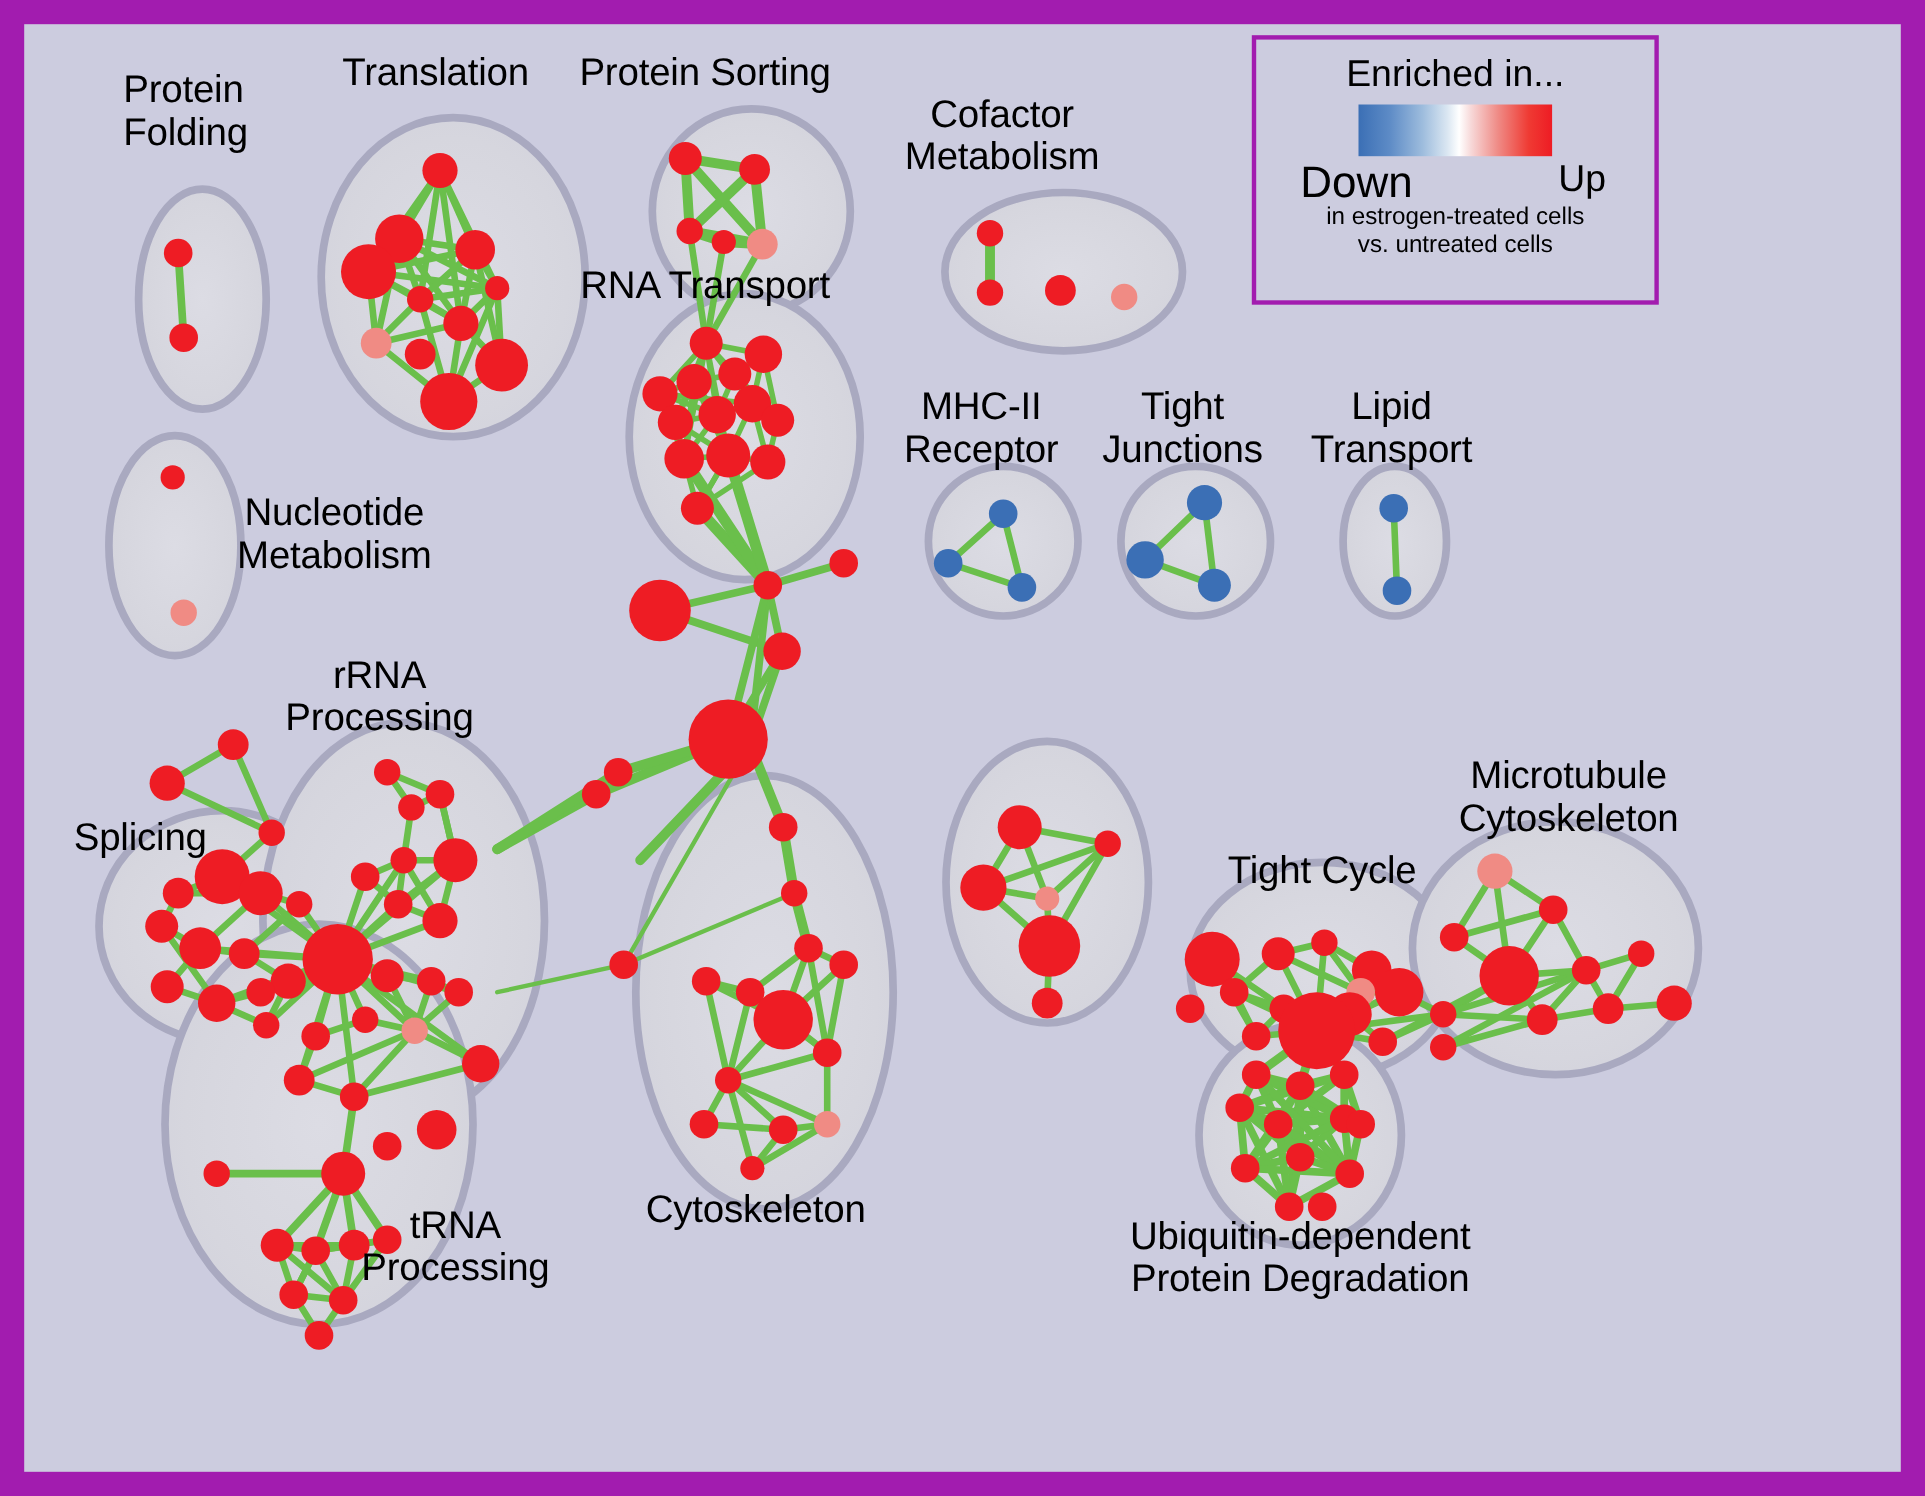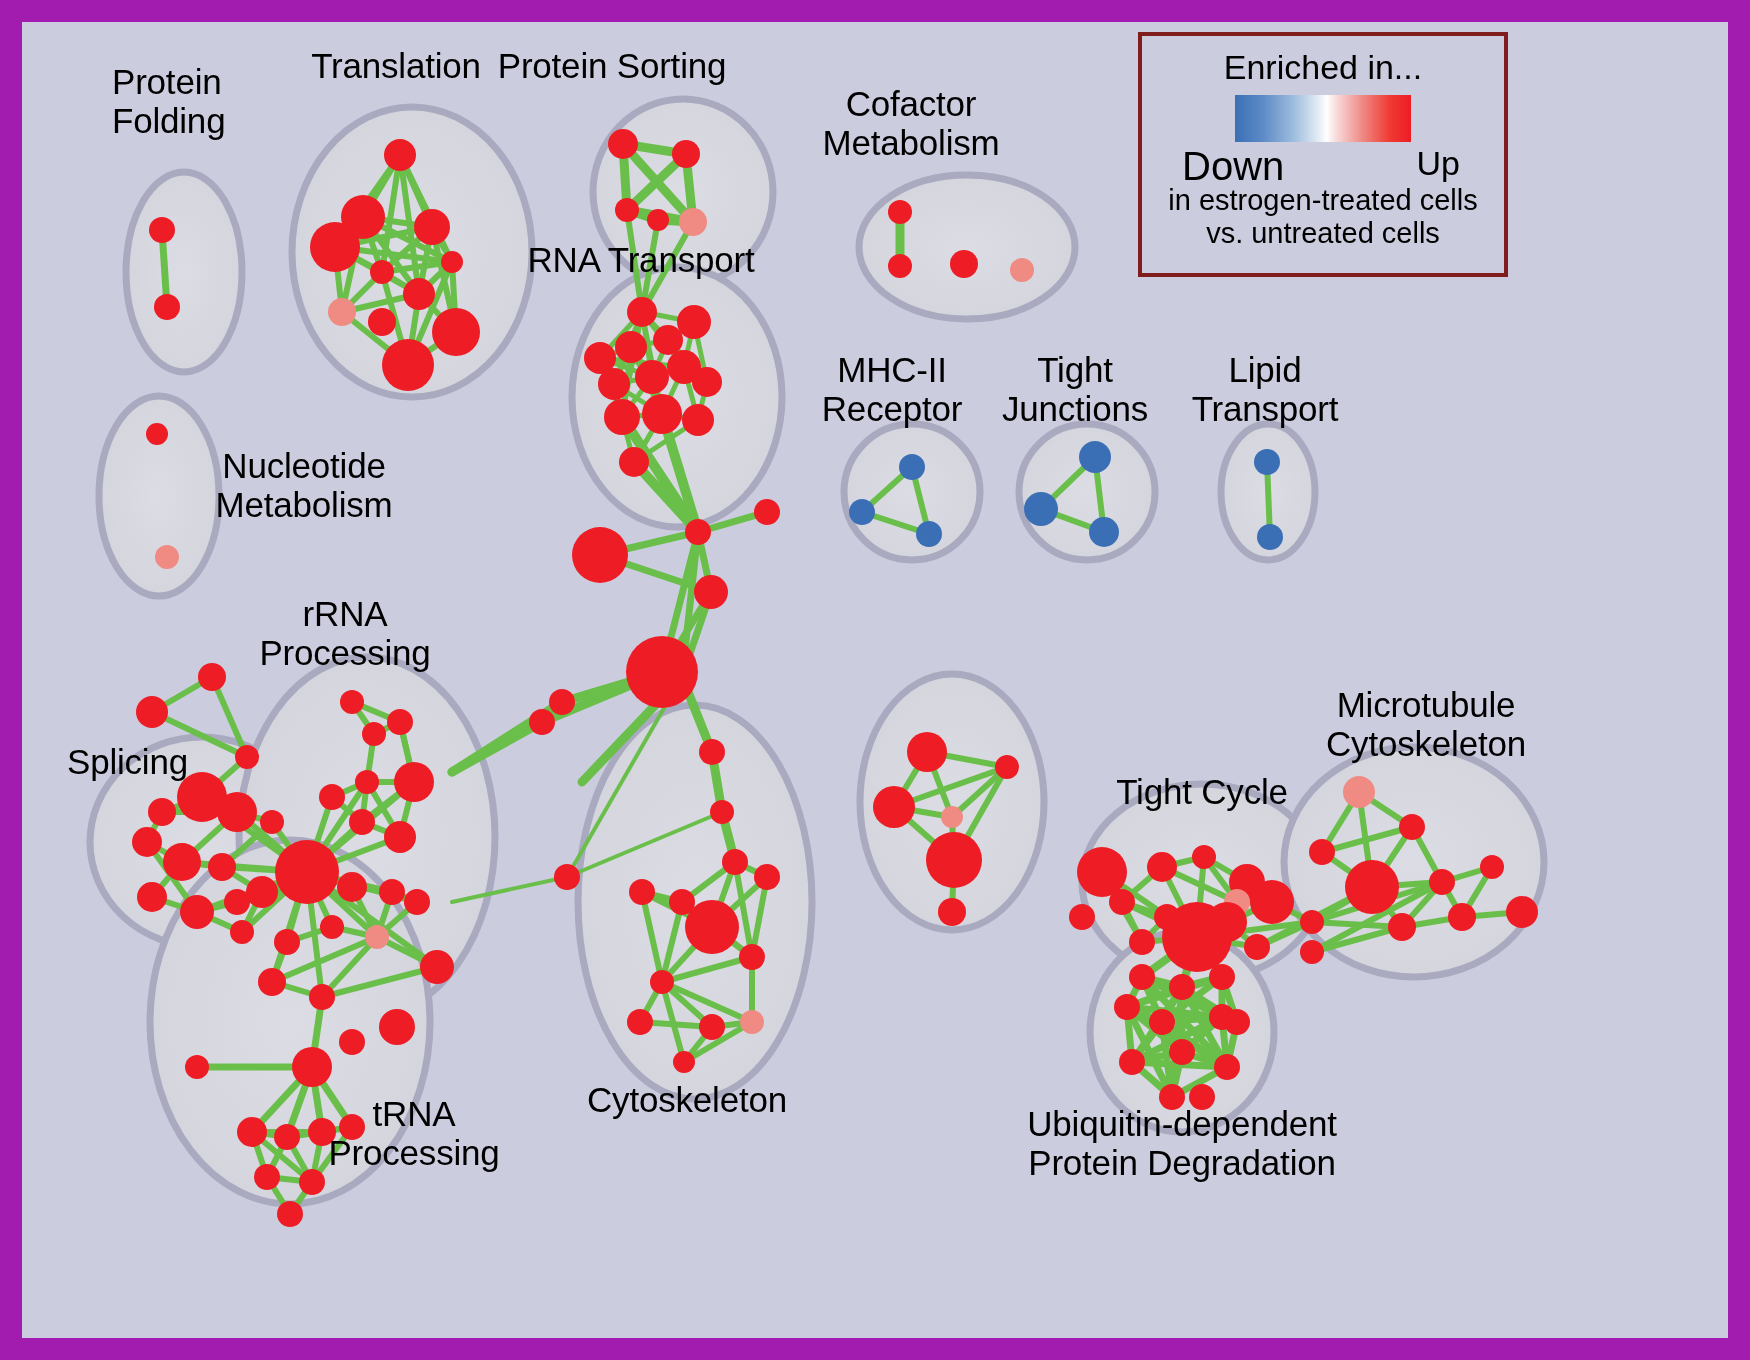--- a/index.html
+++ b/index.html
@@ -26,21 +26,21 @@
     white-space:pre;
     letter-spacing:-0.2px;
   }
   .clabel.ctr{transform:translateX(-50%);text-align:center;}
   
   #legend{
     position:absolute;
     left:1116px;top:10px;
     width:370px;height:245px;
     background:#ccccdf;
-    border:4px solid #7f1d1d;
+    border:4px solid #a21caf;
     box-sizing:border-box;
   }
   #legend-title{
     margin-top:12px;
     text-align:center;
     font-size:34px;
     color:#000;
   }
   #legend-bar{
     margin:8px auto 0 auto;
@@ -48,21 +48,21 @@
     background:linear-gradient(to right,#3b6fb5 0%,#5d8bc6 16%,#9dbcdd 33%,#dbe7f2 46%,#ffffff 52%,#f7d9d9 58%,#ef8b86 72%,#ef3a33 88%,#ee1c24 100%);
   }
   #legend-ends{
     position:relative;
     width:282px;margin:2px auto 0 auto;
     height:40px;
   }
   #legend-down{position:absolute;left:0;top:0;font-size:40px;}
   #legend-up{position:absolute;right:4px;top:0;font-size:34px;}
   #legend-sub1,#legend-sub2{
-    text-align:center;font-size:29px;line-height:1.15;color:#000;
+    text-align:center;font-size:22px;line-height:1.15;color:#000;
   }
 </style>
 </head>
 <body>
 
 <div id="stage">
   <div id="canvas">
 
     <svg id="net" viewBox="0 0 1706 1316">
       <defs>
@@ -664,21 +664,21 @@
         <circle cx="1019" cy="487" r="17" fill="#3b6fb5"></circle>
         <circle cx="1082" cy="510" r="15" fill="#3b6fb5"></circle>
         <circle cx="1245" cy="440" r="13" fill="#3b6fb5"></circle>
         <circle cx="1248" cy="515" r="13" fill="#3b6fb5"></circle>
       </g>
     </svg>
 
     <div class="clabel" style="left:90px;top:40px;">Protein
 Folding</div>
     <div class="clabel ctr" style="left:374px;top:24px;">Translation</div>
-    <div class="clabel ctr" style="left:590px;top:24px;">Protein Sorting</div>
+    <div class="clabel ctr" style="left:619px;top:24px;">Protein Sorting</div>
     <div class="clabel ctr" style="left:889px;top:62px;">Cofactor
 Metabolism</div>
     <div class="clabel ctr" style="left:619px;top:218px;">RNA Transport</div>
     <div class="clabel ctr" style="left:282px;top:424px;">Nucleotide
 Metabolism</div>
     <div class="clabel ctr" style="left:870px;top:328px;">MHC-II
 Receptor</div>
     <div class="clabel ctr" style="left:1053px;top:328px;">Tight
 Junctions</div>
     <div class="clabel ctr" style="left:1243px;top:328px;">Lipid

